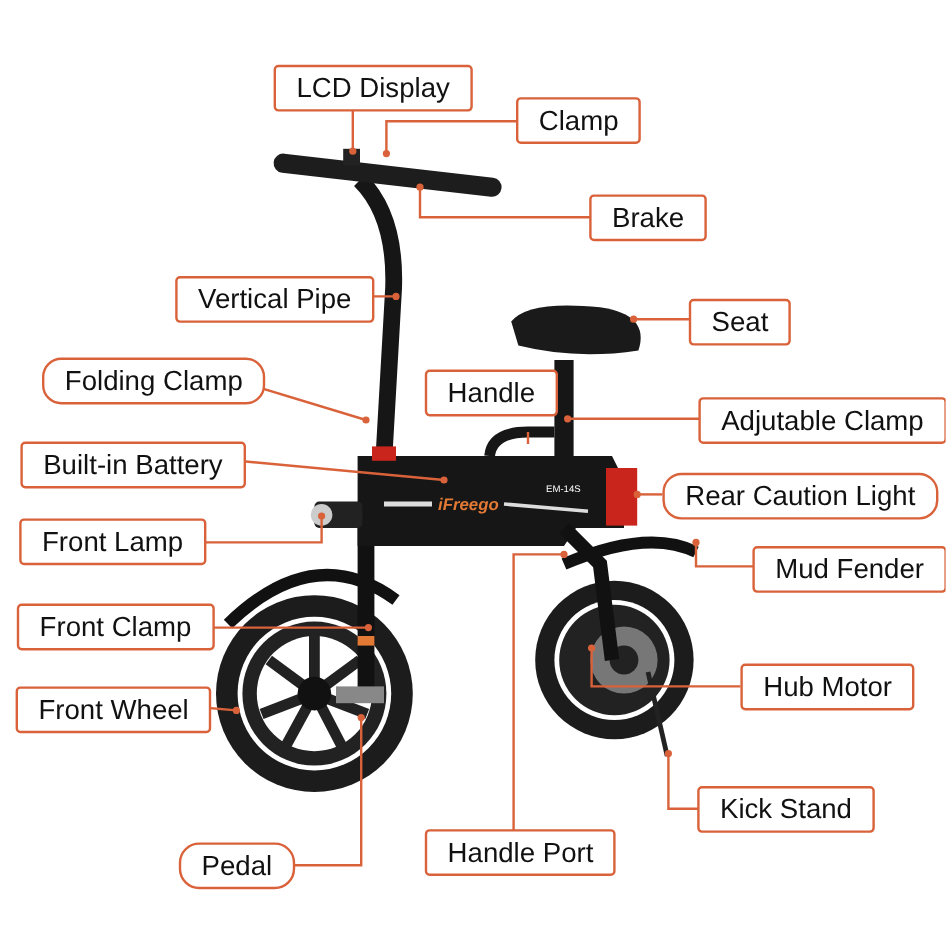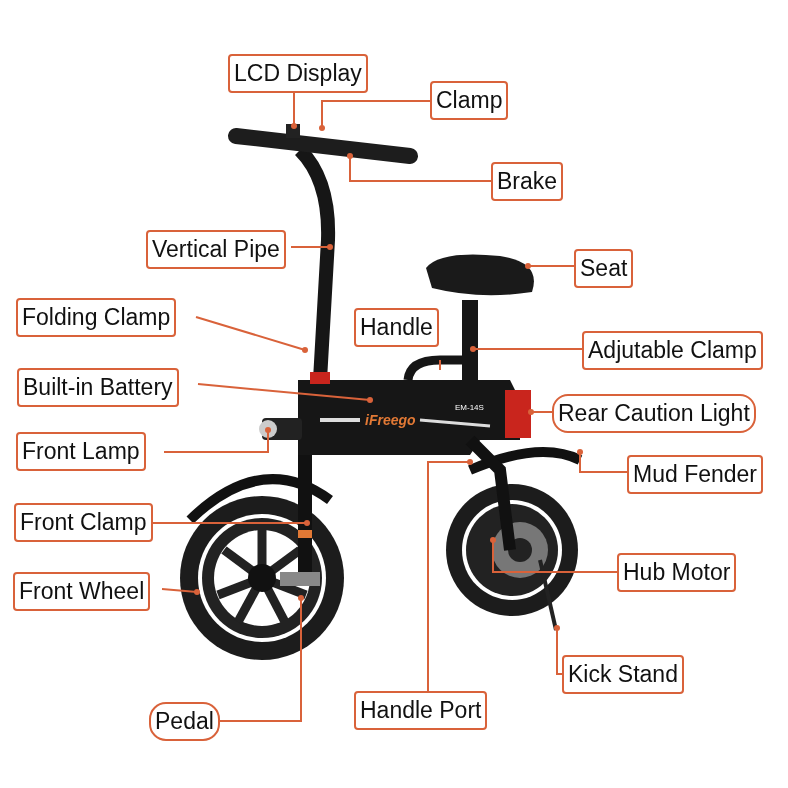--- a/index.html
+++ b/index.html
@@ -1,17 +1,17 @@
 <!DOCTYPE html>
 <html><head>
 <meta charset="utf-8">
 <style>
   html, body { margin:0; padding:0; background:#ffffff; }
   body { width:788px; height:788px; position:relative; overflow:hidden; font-family:"Liberation Sans", sans-serif; }
-  .label { position:absolute; border:2px solid #d9623a; border-radius:4px; background:#fff; color:#111; font-size:23px; line-height:1; padding:6px 4px; white-space:nowrap; box-sizing:border-box; }
+  .label { position:absolute; border:2px solid #d9623a; border-radius:4px; background:#fff; color:#111; font-size:23px; line-height:1; padding:6px 17px; white-space:nowrap; box-sizing:border-box; }
   svg.lines { position:absolute; left:0; top:0; }
   .bike { position:absolute; left:0; top:0; }
 </style>
 </head>
 <body>
 
 <svg class="bike" width="788" height="788" viewBox="0 0 788 788">
 
   <g>
     <circle cx="262" cy="578" r="82" fill="#1c1c1c"></circle>
@@ -112,25 +112,25 @@
     <circle cx="470" cy="462" r="3"></circle>
       <circle cx="301" cy="598" r="3"></circle>
   </g>
 </svg>
 
 <div class="label" style="left:228px;top:54px;">LCD Display</div>
 <div class="label" style="left:430px;top:81px;">Clamp</div>
 <div class="label" style="left:491px;top:162px;">Brake</div>
 <div class="label" style="left:134px;top:230px;margin-left:12px;">Vertical Pipe</div>
 <div class="label" style="left:574px;top:249px;">Seat</div>
-<div class="label" style="left:16px;top:298px;">Folding Clamp</div>
+<div class="label" style="left:35px;top:298px;border-radius:16px;">Folding Clamp</div>
 <div class="label" style="left:354px;top:308px;">Handle</div>
 <div class="label" style="left:582px;top:331px;">Adjutable Clamp</div>
 <div class="label" style="left:17px;top:368px;">Built-in Battery</div>
 <div class="label" style="left:552px;top:394px;border-radius:16px;">Rear Caution Light</div>
 <div class="label" style="left:16px;top:432px;">Front Lamp</div>
 <div class="label" style="left:627px;top:455px;">Mud Fender</div>
 <div class="label" style="left:14px;top:503px;">Front Clamp</div>
 <div class="label" style="left:617px;top:553px;">Hub Motor</div>
 <div class="label" style="left:13px;top:572px;">Front Wheel</div>
-<div class="label" style="left:562px;top:655px;">Kick Stand</div>
+<div class="label" style="left:581px;top:655px;">Kick Stand</div>
 <div class="label" style="left:354px;top:691px;">Handle Port</div>
 <div class="label" style="left:149px;top:702px;border-radius:17px;">Pedal</div>
 
 </body></html>

